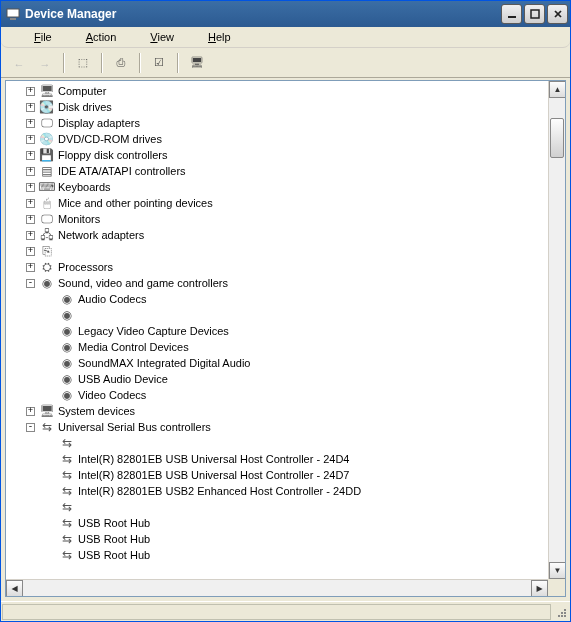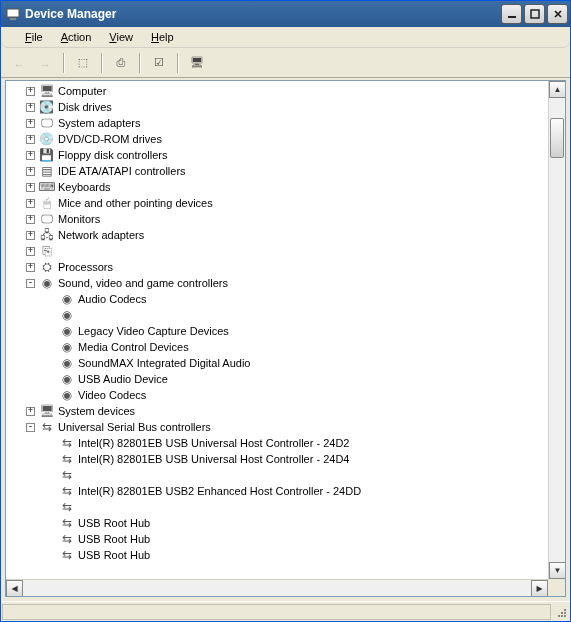--- a/index.html
+++ b/index.html
@@ -37,23 +37,23 @@
     background: linear-gradient(#f0f0f0,#cfcfcf);
     border: 1px solid #5a5a5a;
     border-radius: 3px;
     display: flex; align-items: center; justify-content: center;
     font-family: Marlett, Arial; font-size: 10px;
     color: #222;
   }
   .winbtn.close { }
   .menubar {
     background: #ece9d8;
-    padding: 2px 4px 2px 16px;
+    padding: 2px 4px 2px 25px;
     display: flex;
-    gap: 2px;
+    gap: 18px;
     border-bottom: 1px solid #d4d0c8;
     border-radius: 7px;
   }
   .menu-item { padding: 2px 8px; cursor: default; }
   .menu-item u { text-decoration: underline; }
   .toolbar {
     background: #ece9d8;
     padding: 3px 6px;
     display: flex;
     align-items: center;
@@ -206,21 +206,21 @@
         <div class="node">
           <span class="indent" style="width: 20px;"></span>
           <span class="twist">+</span>
           <span class="nicon">💽</span>
           <span class="label">Disk drives</span>
         </div>
         <div class="node">
           <span class="indent" style="width: 20px;"></span>
           <span class="twist">+</span>
           <span class="nicon">🖵</span>
-          <span class="label">System adapters</span>
+          <span class="label">Display adapters</span>
         </div>
         <div class="node">
           <span class="indent" style="width: 20px;"></span>
           <span class="twist">+</span>
           <span class="nicon">💿</span>
           <span class="label">DVD/CD-ROM drives</span>
         </div>
         <div class="node">
           <span class="indent" style="width: 20px;"></span>
           <span class="twist">+</span>
@@ -324,32 +324,32 @@
         <div class="node">
           <span class="indent" style="width: 20px;"></span>
           <span class="twist">-</span>
           <span class="nicon">⇆</span>
           <span class="label">Universal Serial Bus controllers</span>
         </div>
         <div class="node">
           <span class="indent" style="width: 40px;"></span>
           <span class="twist none"></span>
           <span class="nicon">⇆</span>
-          <span class="label">Intel(R) 82801EB USB Universal Host Controller - 24D2</span>
         </div>
         <div class="node">
           <span class="indent" style="width: 40px;"></span>
           <span class="twist none"></span>
           <span class="nicon">⇆</span>
           <span class="label">Intel(R) 82801EB USB Universal Host Controller - 24D4</span>
         </div>
         <div class="node">
           <span class="indent" style="width: 40px;"></span>
           <span class="twist none"></span>
           <span class="nicon">⇆</span>
+          <span class="label">Intel(R) 82801EB USB Universal Host Controller - 24D7</span>
         </div>
         <div class="node">
           <span class="indent" style="width: 40px;"></span>
           <span class="twist none"></span>
           <span class="nicon">⇆</span>
           <span class="label">Intel(R) 82801EB USB2 Enhanced Host Controller - 24DD</span>
         </div>
         <div class="node">
           <span class="indent" style="width: 40px;"></span>
           <span class="twist none"></span>

